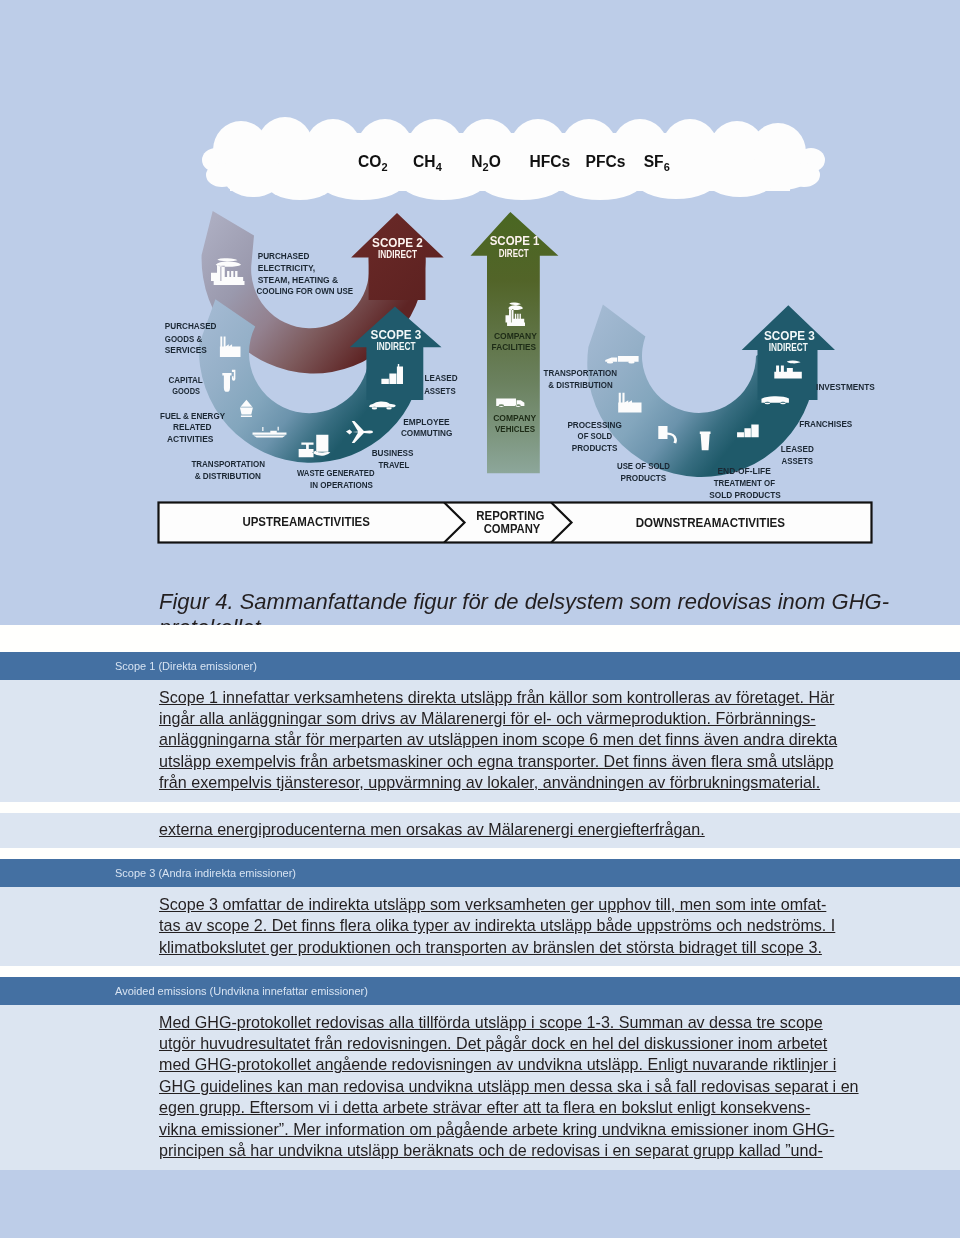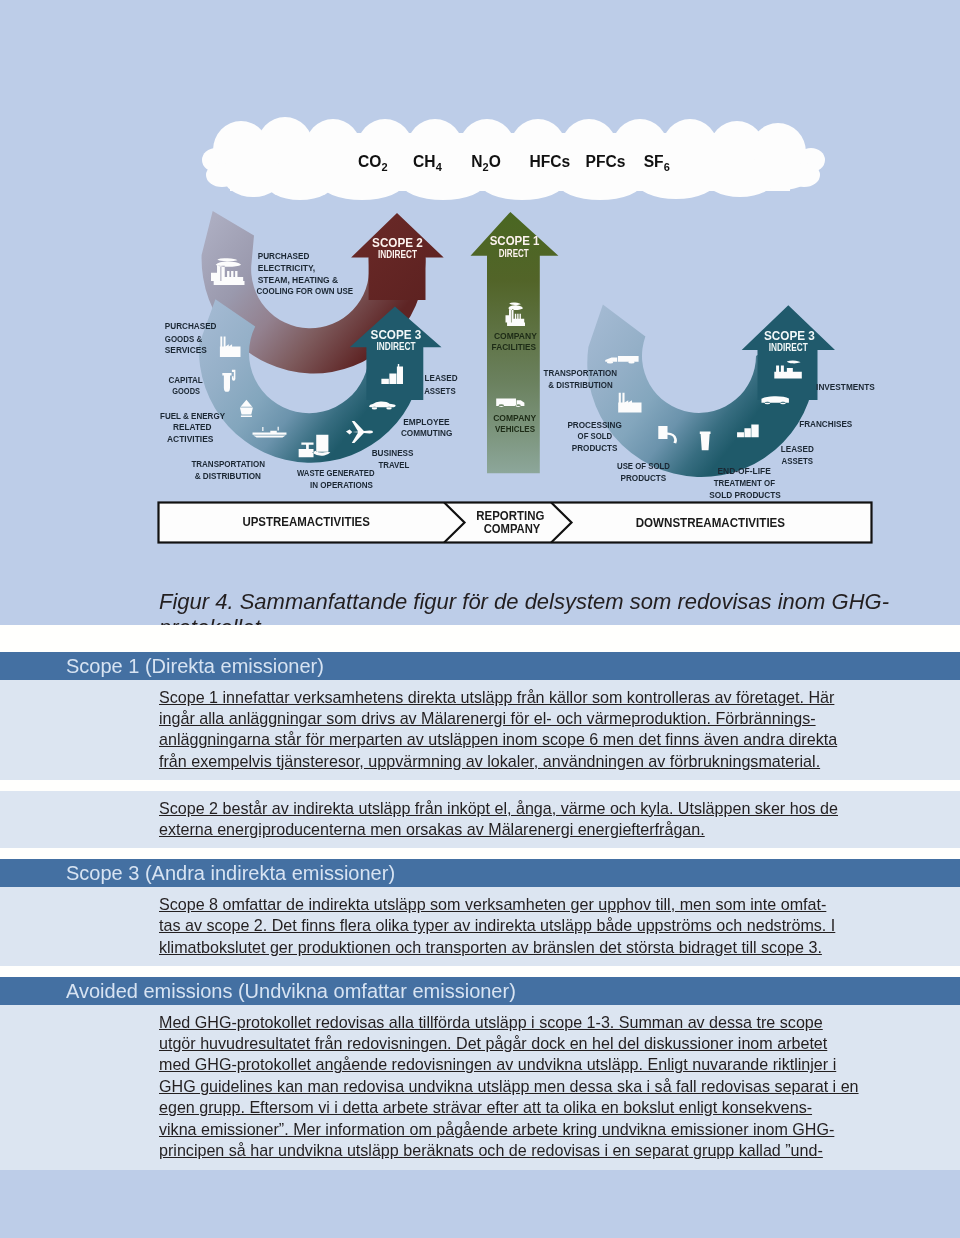--- a/index.html
+++ b/index.html
@@ -5,22 +5,22 @@
   html,body{margin:0;padding:0;}
   body{width:960px;height:1238px;overflow:hidden;background:#bdcde8;
        font-family:"Liberation Sans",sans-serif;-webkit-font-smoothing:antialiased;}
   .page{position:relative;width:960px;height:1238px;background:#bdcde8;}
   #fig{position:absolute;left:0;top:0;}
   .caption{position:absolute;left:159px;top:589px;font-size:22px;font-style:italic;
            color:#231f20;}
   #sections{position:absolute;left:0;top:625px;width:960px;}
   .gap{height:11px;background:#fffffd;}
   .gap.first{height:27px;}
-  .sechead{background:#4470a2;height:28px;color:#d7e3f2;font-size:20px;line-height:28px;
-           padding-left:66px;box-sizing:border-box;}
+  .sechead{background:#4470a2;height:28px;color:#d7e3f2;font-size:11px;line-height:28px;
+           padding-left:115px;box-sizing:border-box;}
   .secbody{background:#dce5f1;padding:6.5px 0 8px 159px;font-size:16.1px;color:#231f20;}
   .secbody p{margin:0;line-height:21.4px;white-space:pre;text-decoration:underline;}
 </style>
 </head>
 <body>
 
 <div class="page">
   <div id="fig">
   <svg id="figsvg" width="960" height="580" viewBox="0 0 960 580" xmlns="http://www.w3.org/2000/svg">
     <defs>
@@ -178,39 +178,39 @@
   </svg>
   </div>
   <div class="caption">Figur 4. Sammanfattande figur för de delsystem som redovisas inom GHG-protokollet.</div>
   <div id="sections">
       <div class="gap first"></div>
       <div class="sechead">Scope 1 (Direkta emissioner)</div>
       <div class="secbody">
         <p>Scope 1 innefattar verksamhetens direkta utsläpp från källor som kontrolleras av företaget. Här</p>
         <p>ingår alla anläggningar som drivs av Mälarenergi för el- och värmeproduktion. Förbrännings-</p>
         <p>anläggningarna står för merparten av utsläppen inom scope 6 men det finns även andra direkta</p>
+        <p>utsläpp exempelvis från arbetsmaskiner och egna transporter. Det finns även flera små utsläpp</p>
         <p>från exempelvis tjänsteresor, uppvärmning av lokaler, användningen av förbrukningsmaterial.</p>
       </div>
       <div class="gap"></div>
       <div class="secbody">
-        <p>Scope 2 består av indirekta utsläpp från inköpt el, ånga, värme och kyla. Utsläppen sker hos de</p>
         <p>externa energiproducenterna men orsakas av Mälarenergi energiefterfrågan.</p>
       </div>
       <div class="gap"></div>
       <div class="sechead">Scope 3 (Andra indirekta emissioner)</div>
       <div class="secbody">
-        <p>Scope 8 omfattar de indirekta utsläpp som verksamheten ger upphov till, men som inte omfat-</p>
+        <p>Scope 3 omfattar de indirekta utsläpp som verksamheten ger upphov till, men som inte omfat-</p>
         <p>tas av scope 2. Det finns flera olika typer av indirekta utsläpp både uppströms och nedströms. I</p>
         <p>klimatbokslutet ger produktionen och transporten av bränslen det största bidraget till scope 3.</p>
       </div>
       <div class="gap"></div>
-      <div class="sechead">Avoided emissions (Undvikna omfattar emissioner)</div>
+      <div class="sechead">Avoided emissions (Undvikna innefattar emissioner)</div>
       <div class="secbody">
         <p>Med GHG-protokollet redovisas alla tillförda utsläpp i scope 1-3. Summan av dessa tre scope</p>
         <p>utgör huvudresultatet från redovisningen. Det pågår dock en hel del diskussioner inom arbetet</p>
         <p>med GHG-protokollet angående redovisningen av undvikna utsläpp. Enligt nuvarande riktlinjer i</p>
         <p>GHG guidelines kan man redovisa undvikna utsläpp men dessa ska i så fall redovisas separat i en</p>
-        <p>egen grupp. Eftersom vi i detta arbete strävar efter att ta olika en bokslut enligt konsekvens-</p>
+        <p>egen grupp. Eftersom vi i detta arbete strävar efter att ta flera en bokslut enligt konsekvens-</p>
         <p>vikna emissioner”. Mer information om pågående arbete kring undvikna emissioner inom GHG-</p>
         <p>principen så har undvikna utsläpp beräknats och de redovisas i en separat grupp kallad ”und-</p>
       </div>
     </div>
 </div>
 
 </body></html>

